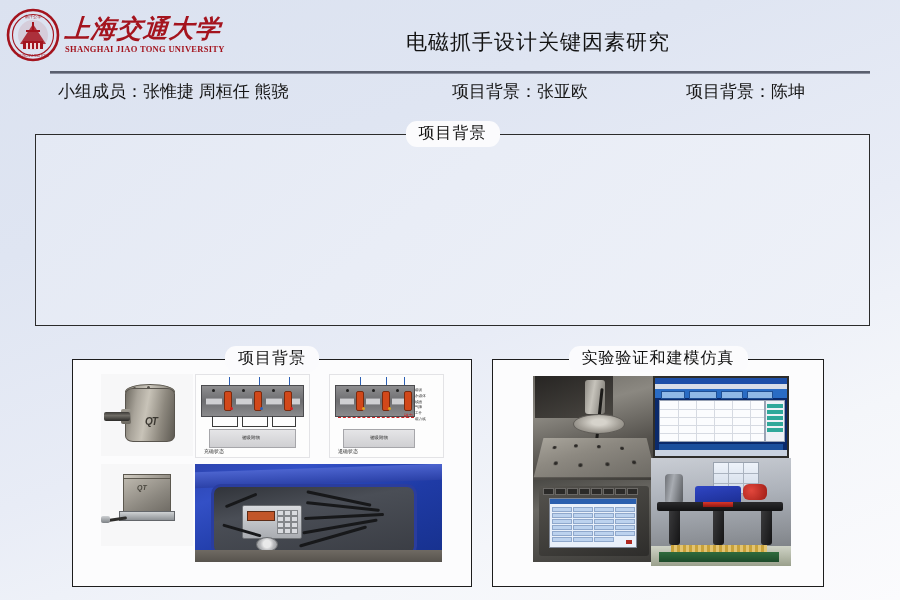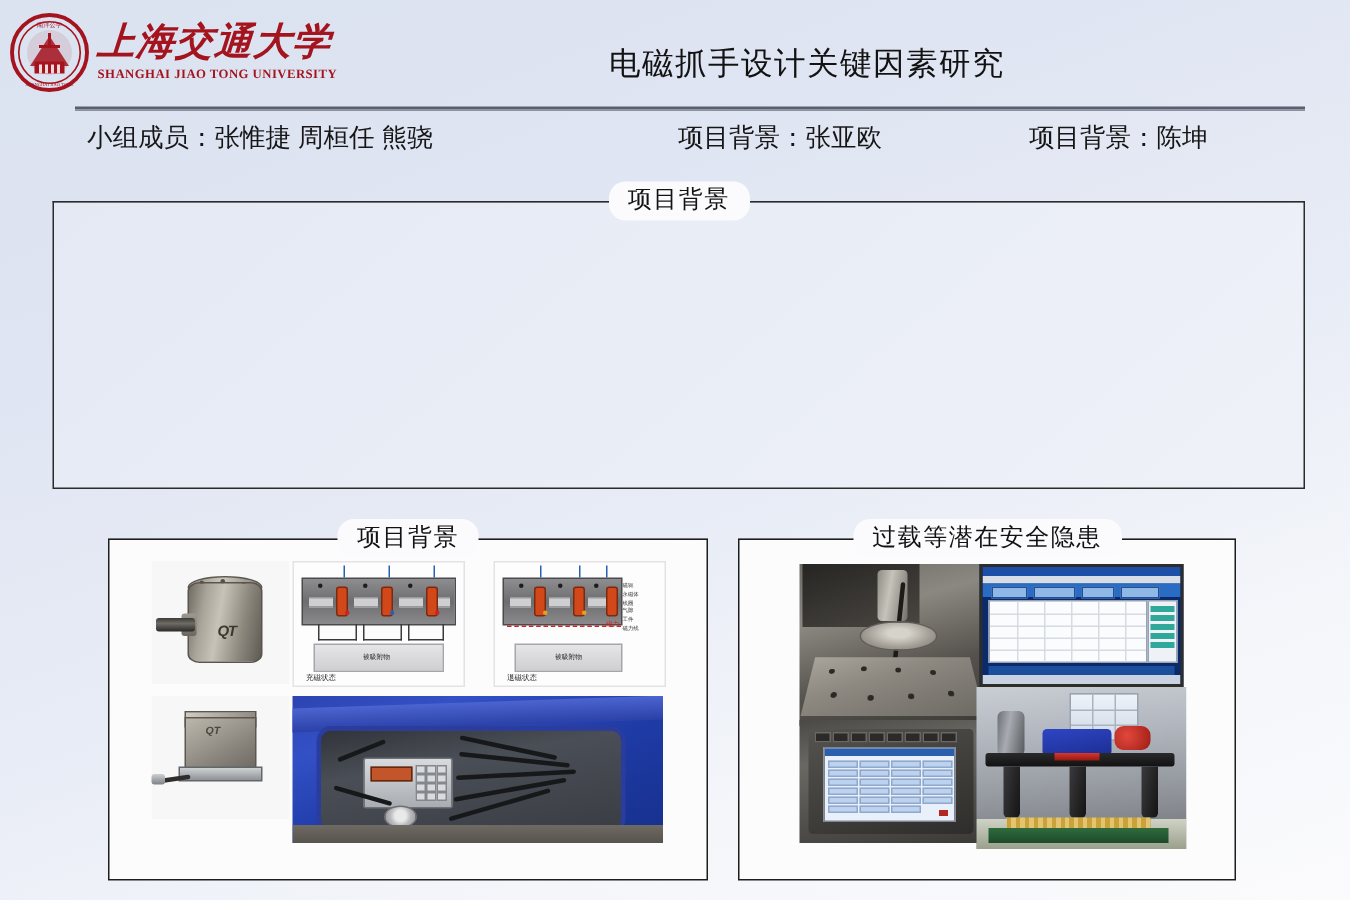--- a/index.html
+++ b/index.html
@@ -683,21 +683,21 @@
         <div class="tb-floor"></div>
       </div>
 
     </div>
   </div>
 </div>
 
 <div class="section" id="right-section">
   <div class="section-head">
     <div class="rule"></div>
-    <div class="pill">过载等潜在安全隐患</div>
+    <div class="pill">实验验证和建模仿真</div>
     <div class="rule"></div>
   </div>
   <div class="panel-body">
     <div class="collage-right">
 
       <div class="rp rp-machine">
         <div class="rpm-dark"></div>
         <div class="rpm-spindle"></div>
         <div class="rpm-cable"></div>
         <div class="rpm-disc"></div>

